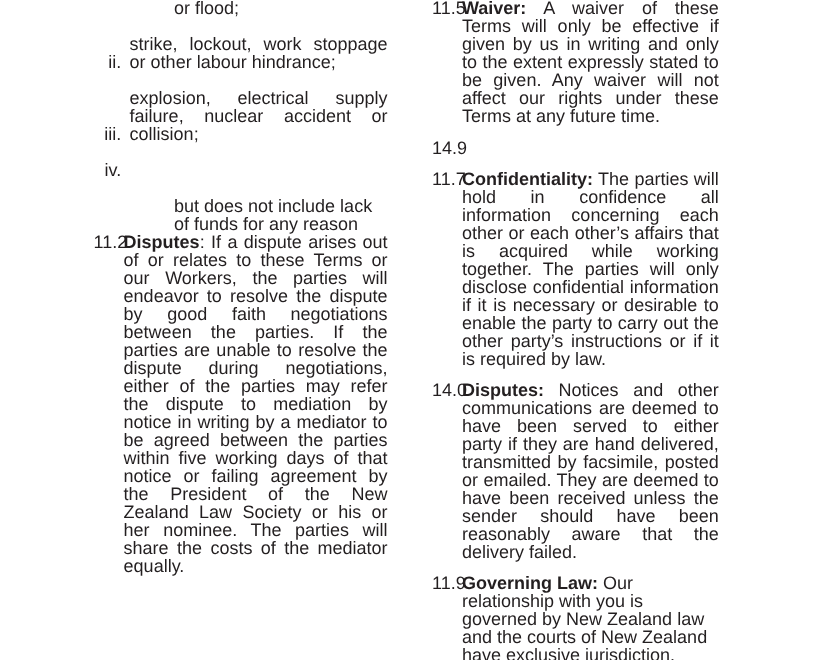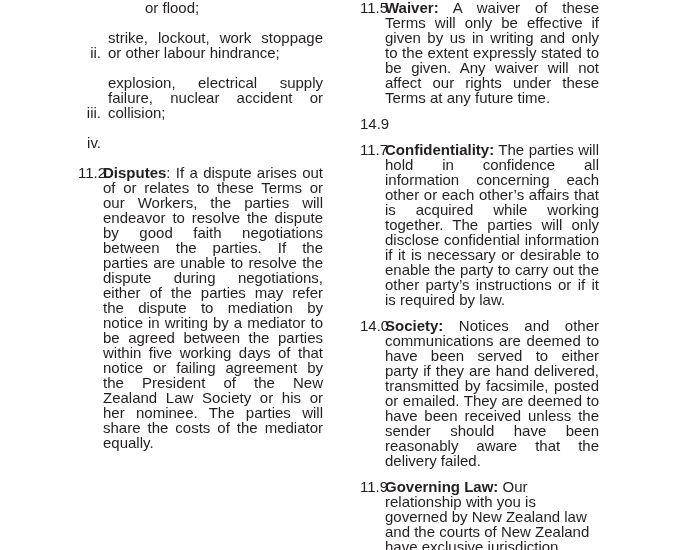--- a/index.html
+++ b/index.html
@@ -111,20 +111,21 @@
     </div>
 
     <div class="spacer-15"></div>
 
     <div class="roman">
       <span class="roman-num">iv.</span>
     </div>
 
     <div class="spacer-15"></div>
 
+    <div class="roman-cont">but does not include lack of funds for any reason</div>
 
     <div class="clause">
       <span class="clause-num">11.2</span>
       <span class="clause-body"><b class="clause-title">Disputes</b><span>:</span><span> If a dispute arises out of or relates to these Terms or our Workers, the parties will endeavor to resolve the dispute by good faith negotiations between the parties. If the parties are unable to resolve the dispute during negotiations, either of the parties may refer the dispute to mediation by notice in writing by a mediator to be agreed between the parties within five working days of that notice or failing agreement by the President of the New Zealand Law Society or his or her nominee. The parties will share the costs of the mediator equally.</span></span>
     </div>
 
   </div>
 
   <div class="column right">
 
@@ -143,21 +144,21 @@
 
     <div class="clause">
       <span class="clause-num">11.7</span>
       <span class="clause-body"><b class="clause-title">Confidentiality:</b><span> The parties will hold in confidence all information concerning each other or each other’s affairs that is acquired while working together. The parties will only disclose confidential information if it is necessary or desirable to enable the party to carry out the other party’s instructions or if it is required by law.</span></span>
     </div>
 
     <div class="spacer-11"></div>
 
     <div class="clause">
       <span class="clause-num">14.0</span>
-      <span class="clause-body"><b class="clause-title">Society:</b><span> Notices and other communications are deemed to have been served to either party if they are hand delivered, transmitted by facsimile, posted or emailed. They are deemed to have been received unless the sender should have been reasonably aware that the delivery failed.</span></span>
+      <span class="clause-body"><b class="clause-title">Disputes:</b><span> Notices and other communications are deemed to have been served to either party if they are hand delivered, transmitted by facsimile, posted or emailed. They are deemed to have been received unless the sender should have been reasonably aware that the delivery failed.</span></span>
     </div>
 
     <div class="spacer-11"></div>
 
     <div class="clause">
       <span class="clause-num">11.9</span>
       <span class="clause-body nojustify"><b class="clause-title">Governing Law:</b><span> Our relationship with you is governed by New Zealand law and the courts of New Zealand have exclusive jurisdiction.</span></span>
     </div>
 
   </div>

